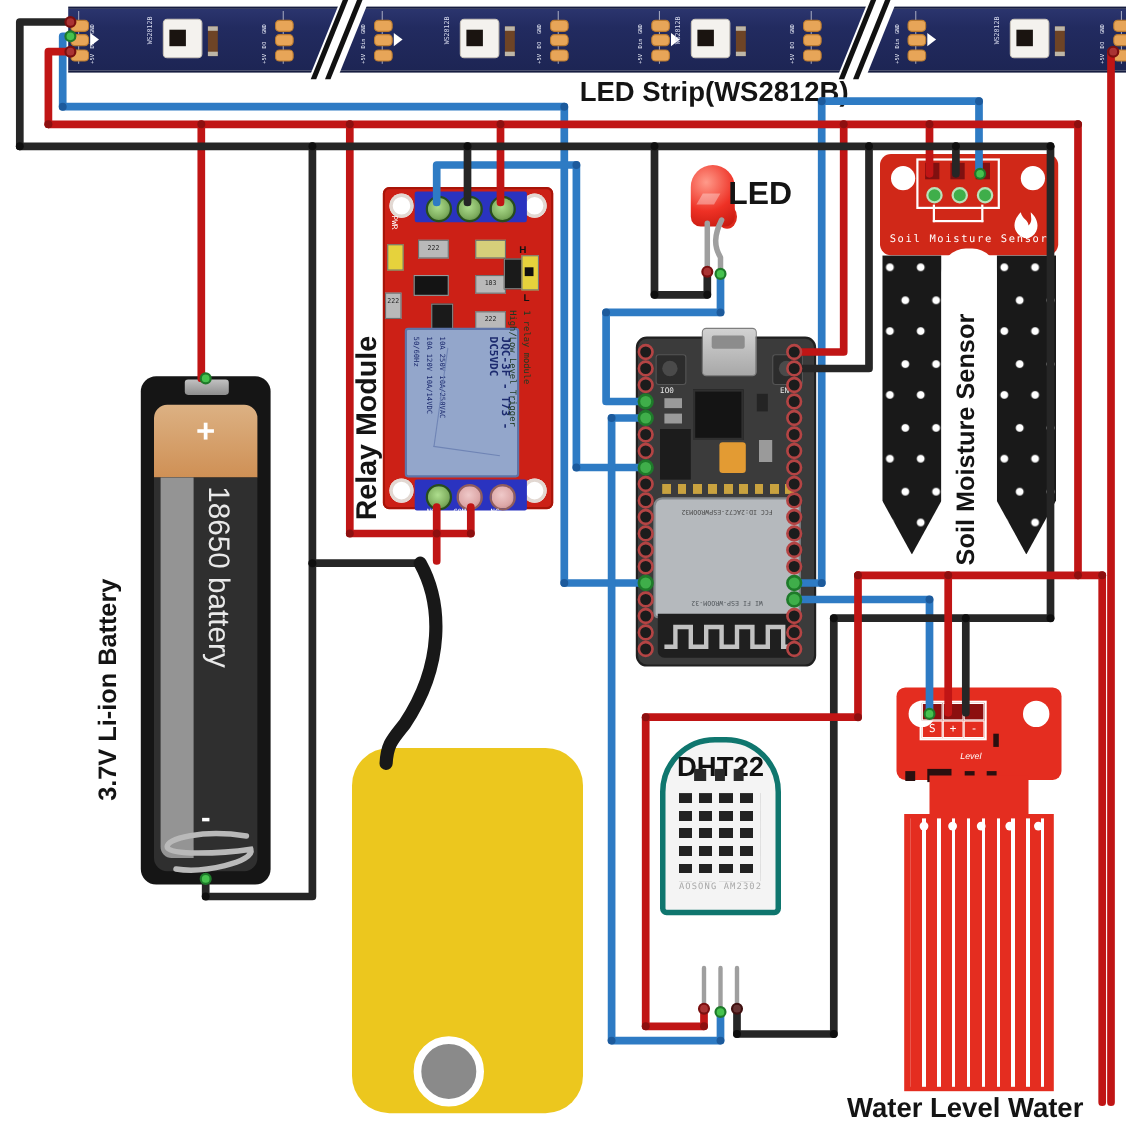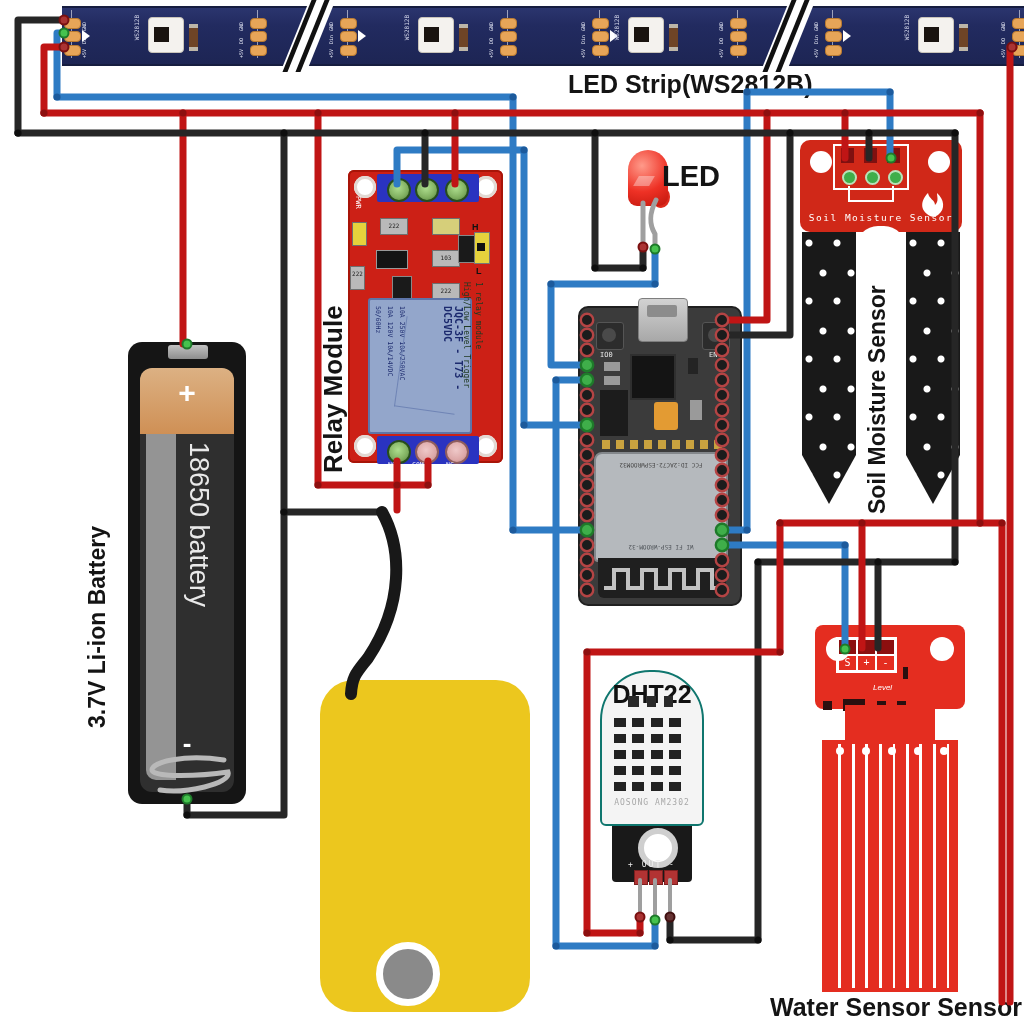--- a/index.html
+++ b/index.html
@@ -17,21 +17,21 @@
   .padlab{position:absolute;writing-mode:vertical-rl;transform:rotate(180deg);font-size:5px;color:#e6e9f5;font-family:"DejaVu Sans Mono",monospace;line-height:1;}
   .arrow{position:absolute;width:0;height:0;border-left:8px solid #fff;border-top:6px solid transparent;border-bottom:6px solid transparent;}
   .chip{position:absolute;top:9px;width:34px;height:34px;background:#f4f2ee;border-radius:4px;border:1px solid #c9c4ba;}
   .chip .die{position:absolute;left:5px;top:9px;width:15px;height:15px;background:#1a1410;}
   .res{position:absolute;top:16px;width:9px;height:19px;background:#6e4426;border-top:4px solid #bdb6a8;border-bottom:4px solid #bdb6a8;}
   .chiplab{position:absolute;top:7px;writing-mode:vertical-rl;transform:rotate(180deg);font-size:6px;color:#d9dcef;font-family:"DejaVu Sans Mono",monospace;}
   .brk{position:absolute;top:-6px;width:26px;height:68px;background:#fff;transform:skewX(-22deg);}
   .brkbar{position:absolute;top:-8px;width:5px;height:72px;background:#111;transform:skewX(-22deg);}
 
   
-  #lbl-strip{left:527px;top:70px;font-size:25px;margin-left:41px;}
+  #lbl-strip{left:527px;top:70px;font-size:25px;}
   #lbl-led{left:662px;top:160px;font-size:29px;}
   #lbl-relay{left:318px;top:288px;height:185px;font-size:26px;}
   #lbl-batt{left:84px;top:438px;height:290px;font-size:23px;}
   #lbl-pump{left:320px;top:820px;width:210px;text-align:center;font-size:28px;}
   #lbl-water{left:770px;top:993px;font-size:25px;}
 
   
   #relay{left:348px;top:170px;width:155px;height:293px;background:#cc2016;border-radius:6px;box-shadow:inset 0 0 0 2px #a81408;}
   .hole{position:absolute;width:22px;height:22px;border-radius:50%;background:#fff;box-shadow:inset 0 0 0 3px #e2d8d2;}
   .tblock{position:absolute;left:29px;width:102px;height:28px;background:#2a33c0;border-radius:2px;}
@@ -76,21 +76,21 @@
   .mpart{position:absolute;background:#9a9a9a;}
   .goldrow{position:absolute;left:22px;top:132px;width:120px;height:9px;background:repeating-linear-gradient(90deg,#c9a23f 0 8px,#3b3b3b 8px 14px);}
   .goldcol{position:absolute;top:148px;width:8px;height:98px;background:repeating-linear-gradient(180deg,#c9a23f 0 8px,#3b3b3b 8px 14px);}
   #esp-shield{left:14px;top:144px;width:130px;height:106px;background:#b5b9bd;border:2px solid #83878b;border-radius:8px 8px 4px 4px;}
   #esp-fcc{left:0px;top:8px;width:130px;text-align:center;font-size:6px;color:#4a4a4a;transform:rotate(180deg);font-family:"DejaVu Sans Mono",monospace;}
   #esp-big{left:0px;top:28px;width:130px;text-align:center;font-size:30px;font-weight:800;line-height:.95;color:#191919;}
   #esp-wifi{left:0px;top:90px;width:130px;text-align:center;font-size:6px;color:#50555a;transform:rotate(180deg);font-family:"DejaVu Sans Mono",monospace;}
   #esp-ant{left:18px;top:250px;width:128px;height:40px;background:#1f1f1f;border-radius:0 0 6px 6px;}
 
   
-  #dht-body{left:600px;top:670px;width:100px;height:152px;background:#f4f4f4;border:2px solid #0f766e;border-radius:50px 50px 6px 6px;}
+  #dht-body{left:600px;top:670px;width:100px;height:152px;background:#f4f4f4;border:5px solid #0f766e;border-radius:50px 50px 6px 6px;}
   #dht-title{left:0;top:8px;width:100px;text-align:center;font-size:25px;font-weight:800;color:#111;}
   .slot{position:absolute;top:24px;background:#2a2a2a;height:11px;width:9px;}
   #dht-grid{left:12px;top:46px;width:74px;height:80px;
     background-image:repeating-linear-gradient(180deg,transparent 0 9px,#f4f4f4 9px 16px),
                      repeating-linear-gradient(90deg,#222 0 12px,transparent 12px 18.5px);}
   #dht-sub{left:0;top:126px;width:100px;text-align:center;font-size:8px;letter-spacing:1px;color:#a8a8a8;font-family:"DejaVu Sans Mono",monospace;}
   #dht-board{left:612px;top:820px;width:80px;height:62px;background:#191919;border-radius:4px;}
   #dht-hole{left:26px;top:8px;width:28px;height:28px;border-radius:50%;background:#fff;border:6px solid #cfcfcf;}
   #dht-out{left:0;top:40px;width:80px;text-align:center;color:#eee;font-size:8px;font-family:"DejaVu Sans Mono",monospace;letter-spacing:2px;}
   .dhtpad{position:absolute;top:50px;width:12px;height:13px;background:#b23333;border:1px solid #7d1f1f;}
@@ -317,31 +317,20 @@
       <div id="esp-fcc" class="abs">FCC ID:2AC72-ESPWROOM32</div>
       <div id="esp-wifi" class="abs">WI FI ESP-WROOM-32</div>
     </div>
     <div id="esp-ant" class="abs">
       <svg width="128" height="40">
         <polyline points="6,30 16,30 16,12 30,12 30,30 44,30 44,12 58,12 58,30 72,30 72,12 86,12 86,30 100,30 100,12 114,12 114,30 122,30" stroke="#c2c2c2" stroke-width="4" fill="none"></polyline>
       </svg>
     </div>
   </div>
 
-  <div id="dht-board" class="abs">
-    <div id="dht-hole" class="abs"></div>
-    <div id="dht-out" class="abs">
-      <span>+</span>
-      <span>OUT</span>
-      <span>-</span>
-    </div>
-    <div class="dhtpad" style="left:22px;"></div>
-    <div class="dhtpad" style="left:37px;"></div>
-    <div class="dhtpad" style="left:52px;"></div>
-  </div>
   <div id="dht-body" class="abs">
     <div id="dht-title" class="abs">DHT22</div>
     <div class="slot" style="left:26px;width:11px;"></div>
     <div class="slot" style="left:45px;"></div>
     <div class="slot" style="left:62px;"></div>
     <div id="dht-grid" class="abs"></div>
     <div id="dht-sub" class="abs">AOSONG AM2302</div>
   </div>
 
   <div id="soil-top" class="abs">
@@ -382,21 +371,21 @@
     <div class="wlsmd" style="left:8px;top:76px;width:9px;height:9px;"></div>
     <div class="wlsmd" style="left:28px;top:74px;width:22px;height:12px;"></div>
     <div class="wlsmd" style="left:62px;top:76px;width:9px;height:9px;"></div>
     <div class="wlsmd" style="left:82px;top:76px;width:9px;height:9px;"></div>
     <div class="wlsmd" style="left:88px;top:42px;width:5px;height:12px;"></div>
   </div>
   <div id="wl-neck" class="abs"></div>
   <div id="wl-body" class="abs">
     <div id="wl-stripes" class="abs"></div>
   </div>
-  <div id="lbl-water" class="abs biglabel">Water Sensor Sensor</div>
+  <div id="lbl-water" class="abs biglabel">Water Level Water</div>
 
   <svg id="wire-layer" viewBox="0 0 1024 1021">
       <polyline points="643,203 643,247" stroke="#9f9f9f" stroke-width="5" fill="none" stroke-linecap="round" stroke-linejoin="round"></polyline>
       <path d="M656,200 C649,214 649,224 655,234 L655,249" stroke="#9f9f9f" stroke-width="5" fill="none" stroke-linecap="round" stroke-linejoin="round"></path>
       <polyline points="640,880 640,916" stroke="#9f9f9f" stroke-width="4" fill="none" stroke-linecap="round" stroke-linejoin="round"></polyline>
       <polyline points="655,880 655,919" stroke="#9f9f9f" stroke-width="4" fill="none" stroke-linecap="round" stroke-linejoin="round"></polyline>
       <polyline points="670,880 670,916" stroke="#9f9f9f" stroke-width="4" fill="none" stroke-linecap="round" stroke-linejoin="round"></polyline>
       <polyline points="64,33 57,33 57,97 513,97 513,530 587,530" stroke="#2e7bc4" stroke-width="7" fill="none" stroke-linecap="round" stroke-linejoin="round"></polyline>
       <polyline points="397,184 397,150 524,150 524,425 587,425" stroke="#2e7bc4" stroke-width="7" fill="none" stroke-linecap="round" stroke-linejoin="round"></polyline>
       <polyline points="655,249 655,284 551,284 551,365 587,365" stroke="#2e7bc4" stroke-width="7" fill="none" stroke-linecap="round" stroke-linejoin="round"></polyline>

